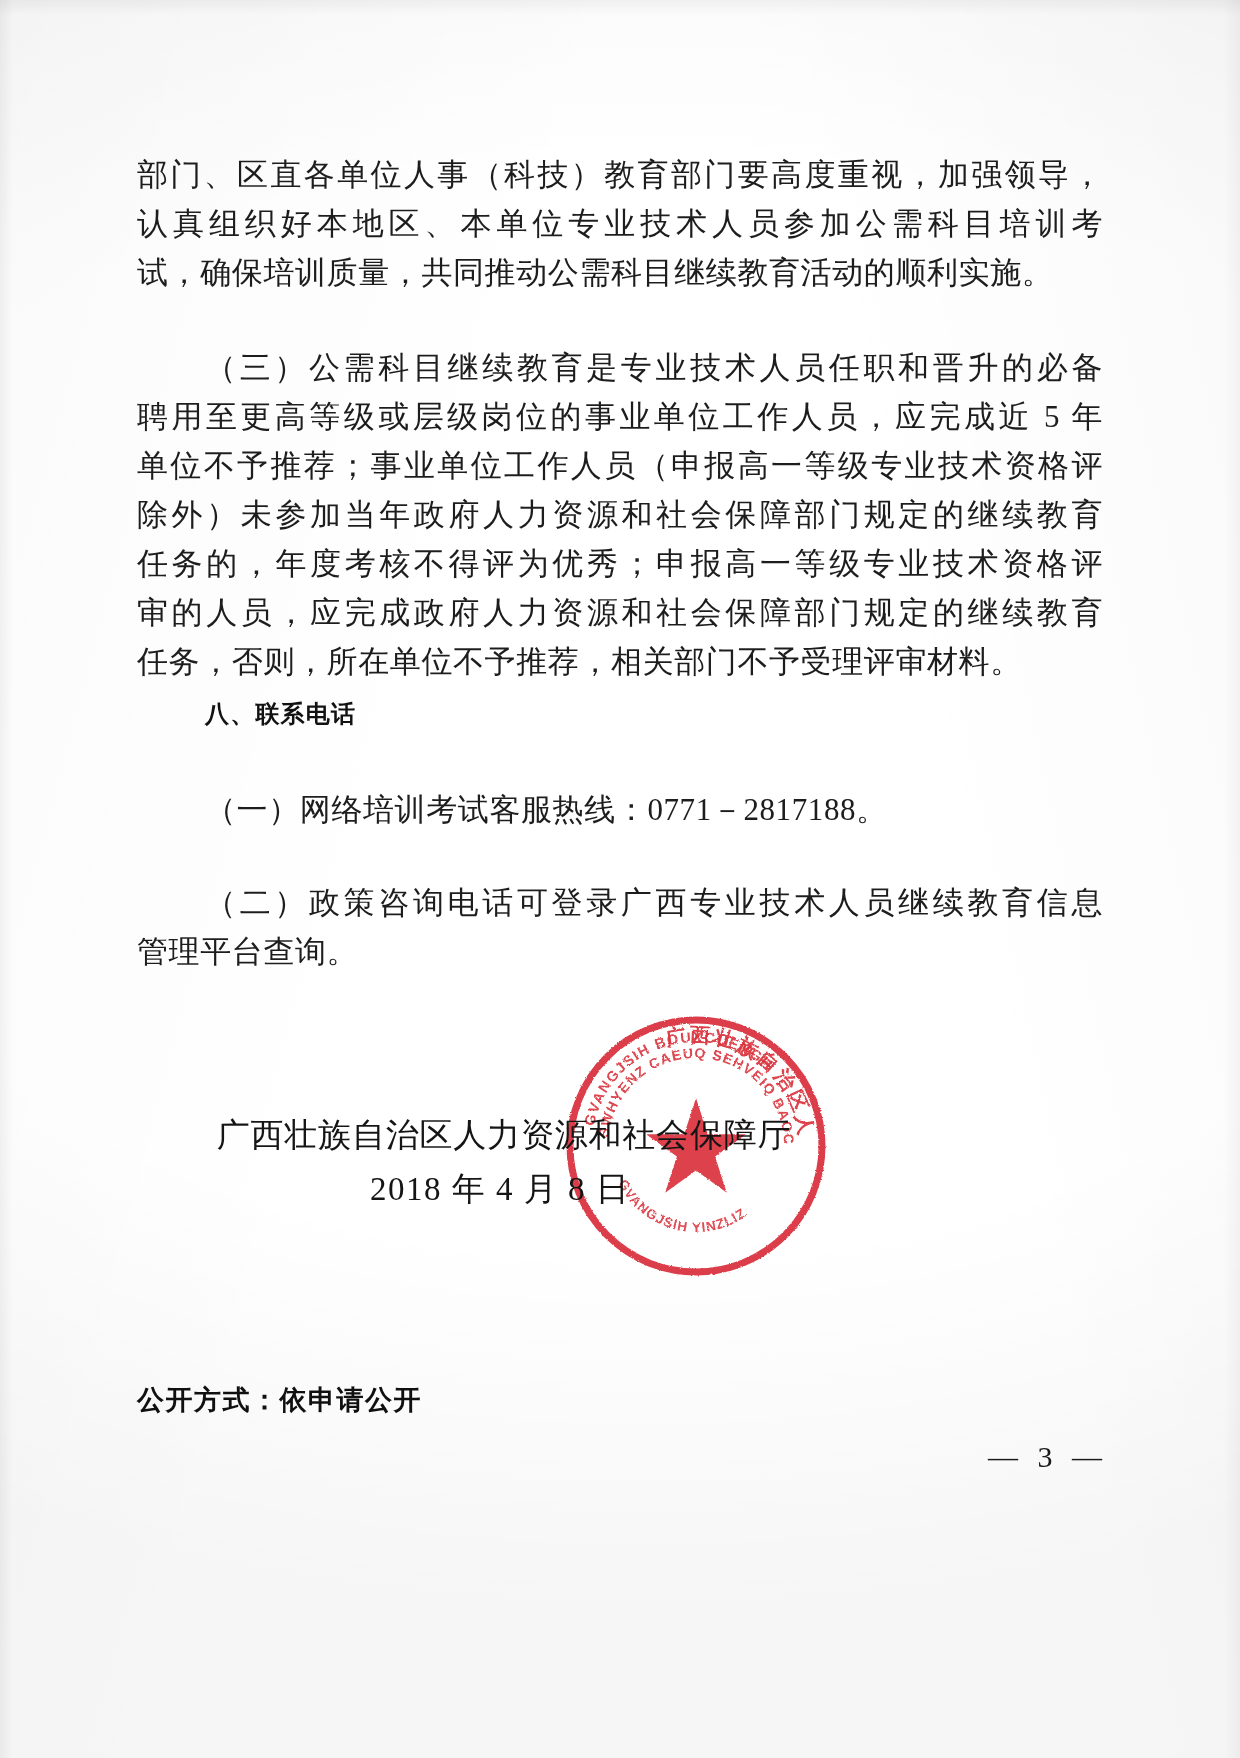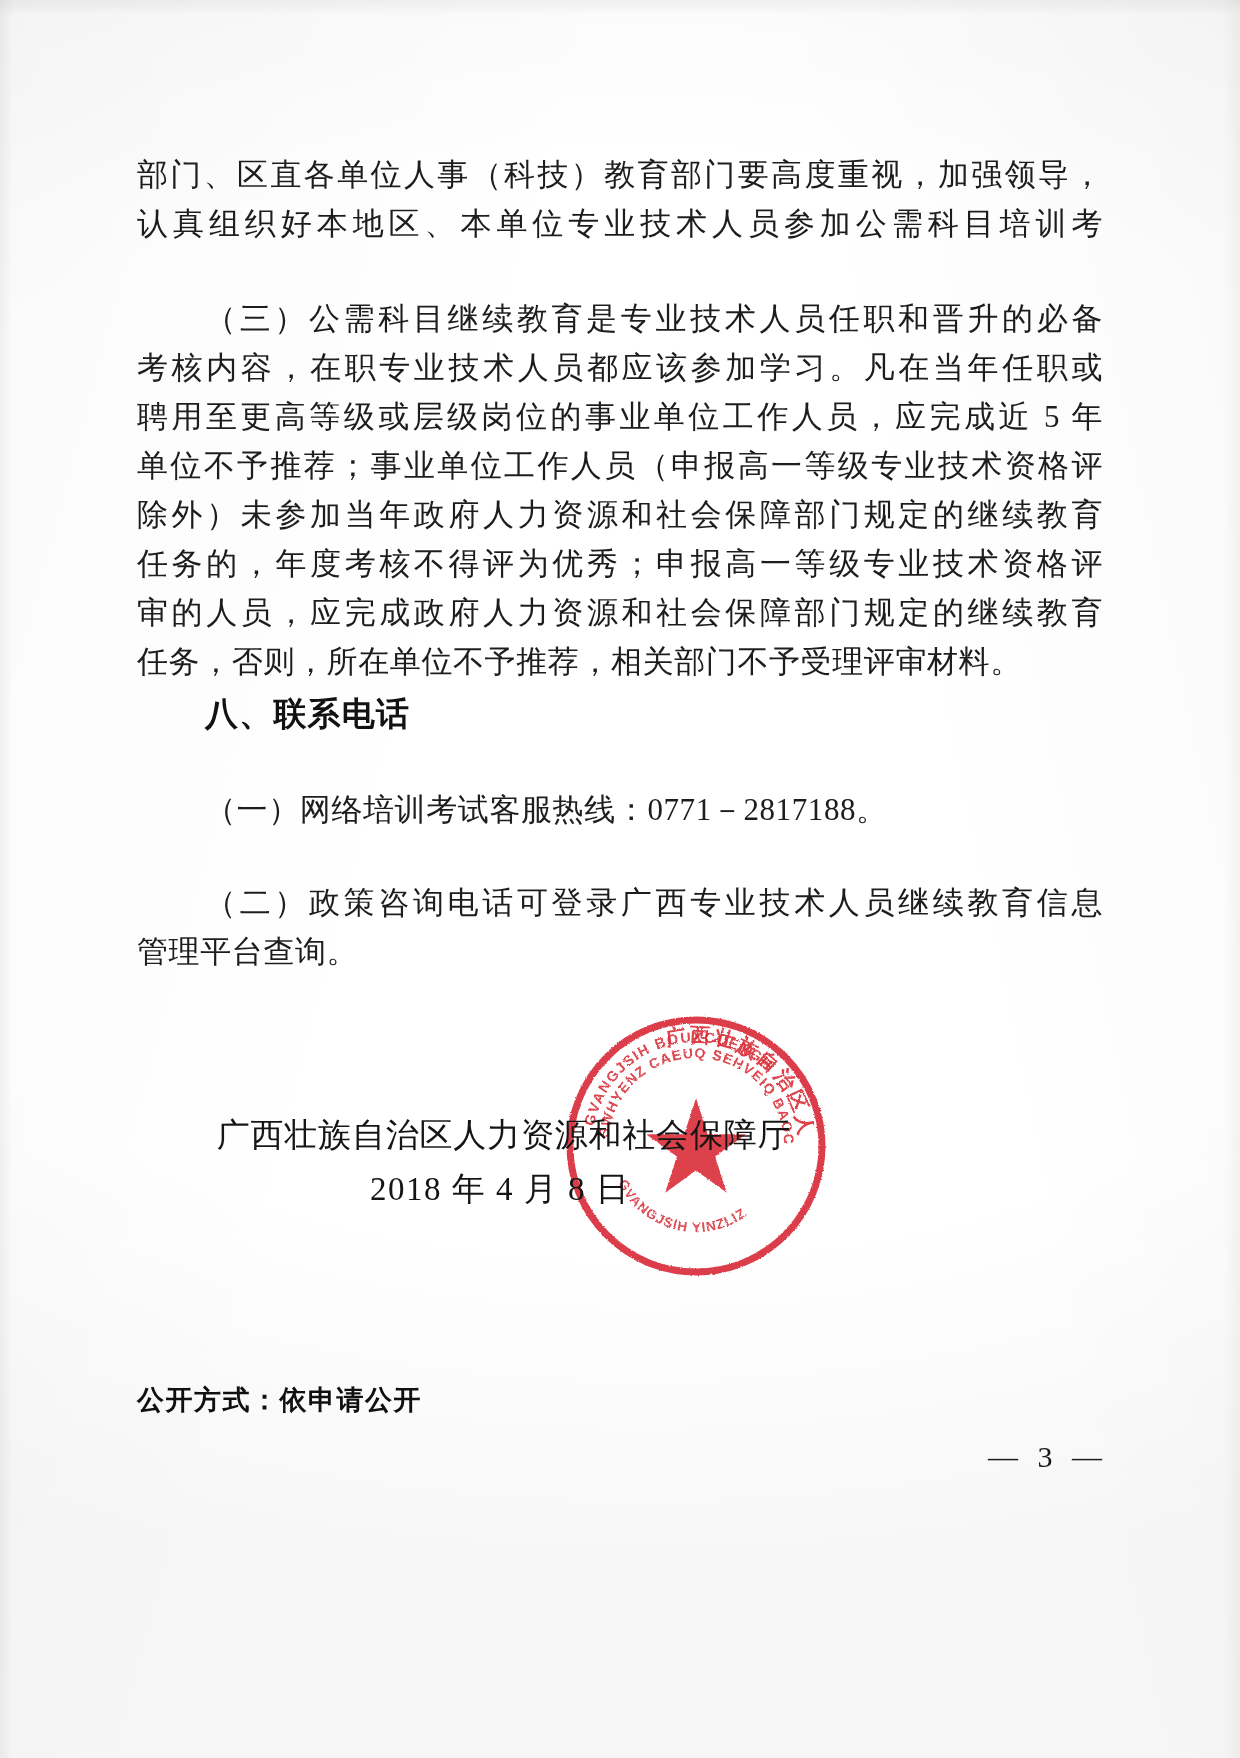--- a/index.html
+++ b/index.html
@@ -54,21 +54,21 @@
     white-space: normal;
     text-align: justify;
     text-align-last: justify;
   }
   .indent2 {
     padding-left: 68px;
     margin-top: 44px;
   }
 
   .heading {
-    font-size: 33px;
+    font-size: 24px;
     line-height: 52.5px;
     font-weight: 700;
     letter-spacing: 1.2px;
     padding-left: 68px;
     white-space: nowrap;
     color: #121212;
   }
 
   .para-gap { height: 2px; }
 
@@ -129,27 +129,27 @@
 </head>
 <body>
 
 <div class="page">
 
   <div class="body-block">
 
     <div>
       <div class="line justify">部门、区直各单位人事（科技）教育部门要高度重视，加强领导，</div>
       <div class="line justify">认真组织好本地区、本单位专业技术人员参加公需科目培训考</div>
+      <div class="line">试，确保培训质量，共同推动公需科目继续教育活动的顺利实施。</div>
     </div>
 
     <div class="para-gap"></div>
 
     <div>
       <div class="line justify indent2">（三）公需科目继续教育是专业技术人员任职和晋升的必备</div>
-      <div class="line justify">考核内容，在职专业技术人员都应该参加学习。凡在当年任职或</div>
       <div class="line justify">聘用至更高等级或层级岗位的事业单位工作人员，应完成近 5 年</div>
       <div class="line justify">单位不予推荐；事业单位工作人员（申报高一等级专业技术资格评</div>
       <div class="line justify">除外）未参加当年政府人力资源和社会保障部门规定的继续教育</div>
       <div class="line justify">任务的，年度考核不得评为优秀；申报高一等级专业技术资格评</div>
       <div class="line justify">审的人员，应完成政府人力资源和社会保障部门规定的继续教育</div>
       <div class="line">任务，否则，所在单位不予推荐，相关部门不予受理评审材料。</div>
     </div>
 
     <div class="para-gap"></div>
 

